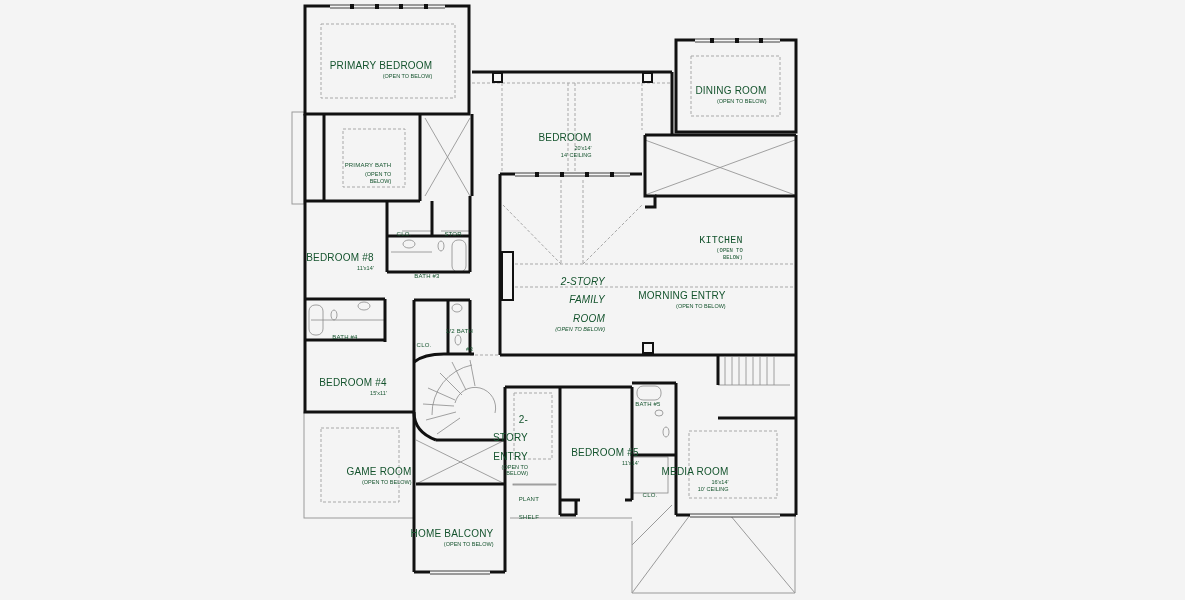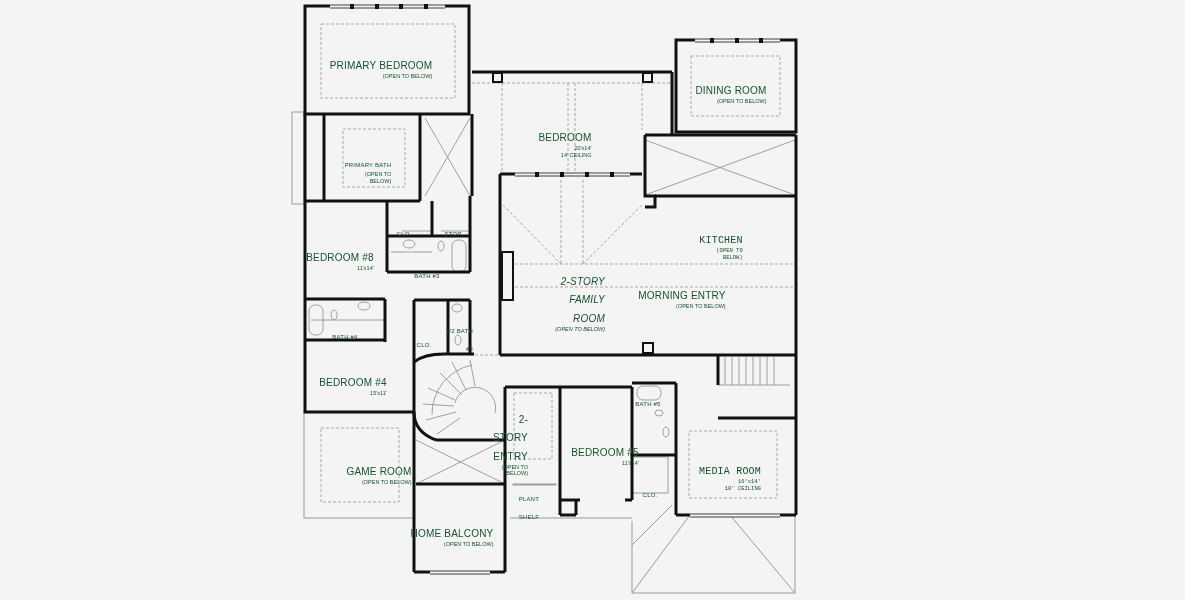--- a/index.html
+++ b/index.html
@@ -201,16 +201,16 @@
 <div class="lbl small" style="left:345px;top:325px;"><span class="name">BATH #4</span></div>
 <div class="lbl small" style="left:458px;top:319px;width:30px;white-space:normal;"><span class="name">1/2 BATH #3</span></div>
 <div class="lbl small" style="left:424px;top:333px;"><span class="name">CLO.</span></div>
 <div class="lbl" style="left:570px;top:271px;width:70px;white-space:normal;font-style:italic;"><span class="name">2-STORY FAMILY ROOM</span><span class="sub">(OPEN TO BELOW)</span></div>
 <div class="lbl" style="left:682px;top:285px;"><span class="name">MORNING ENTRY</span><span class="sub">(OPEN TO BELOW)</span></div>
 <div class="lbl" style="left:353px;top:372px;"><span class="name">BEDROOM #4</span><span class="sub">15'x11'</span></div>
 <div class="lbl" style="left:508px;top:409px;width:40px;white-space:normal;"><span class="name">2-STORY ENTRY</span><span class="sub">(OPEN TO</span><span class="sub">BELOW)</span></div>
 <div class="lbl" style="left:593px;top:442px;padding-left:24px;"><span class="name">BEDROOM #5</span><span class="sub">11'x14'</span></div>
 <div class="lbl small" style="left:648px;top:392px;"><span class="name">BATH #5</span></div>
 <div class="lbl small" style="left:650px;top:483px;"><span class="name">CLO.</span></div>
-<div class="lbl" style="left:730px;top:461px;font-family:Liberation Mono, monospace;"><span class="name">MEDIA ROOM</span><span class="sub">16'x14'</span><span class="sub">10' CEILING</span></div>
+<div class="lbl" style="left:695px;top:461px;"><span class="name">MEDIA ROOM</span><span class="sub">16'x14'</span><span class="sub">10' CEILING</span></div>
 <div class="lbl" style="left:354px;top:461px;margin-left:25px;"><span class="name">GAME ROOM</span><span class="sub">(OPEN TO BELOW)</span></div>
 <div class="lbl small" style="left:527px;top:487px;width:24px;white-space:normal;"><span class="name">PLANT SHELF</span></div>
 <div class="lbl" style="left:452px;top:523px;"><span class="name">HOME BALCONY</span><span class="sub">(OPEN TO BELOW)</span></div>
 
 </body></html>

